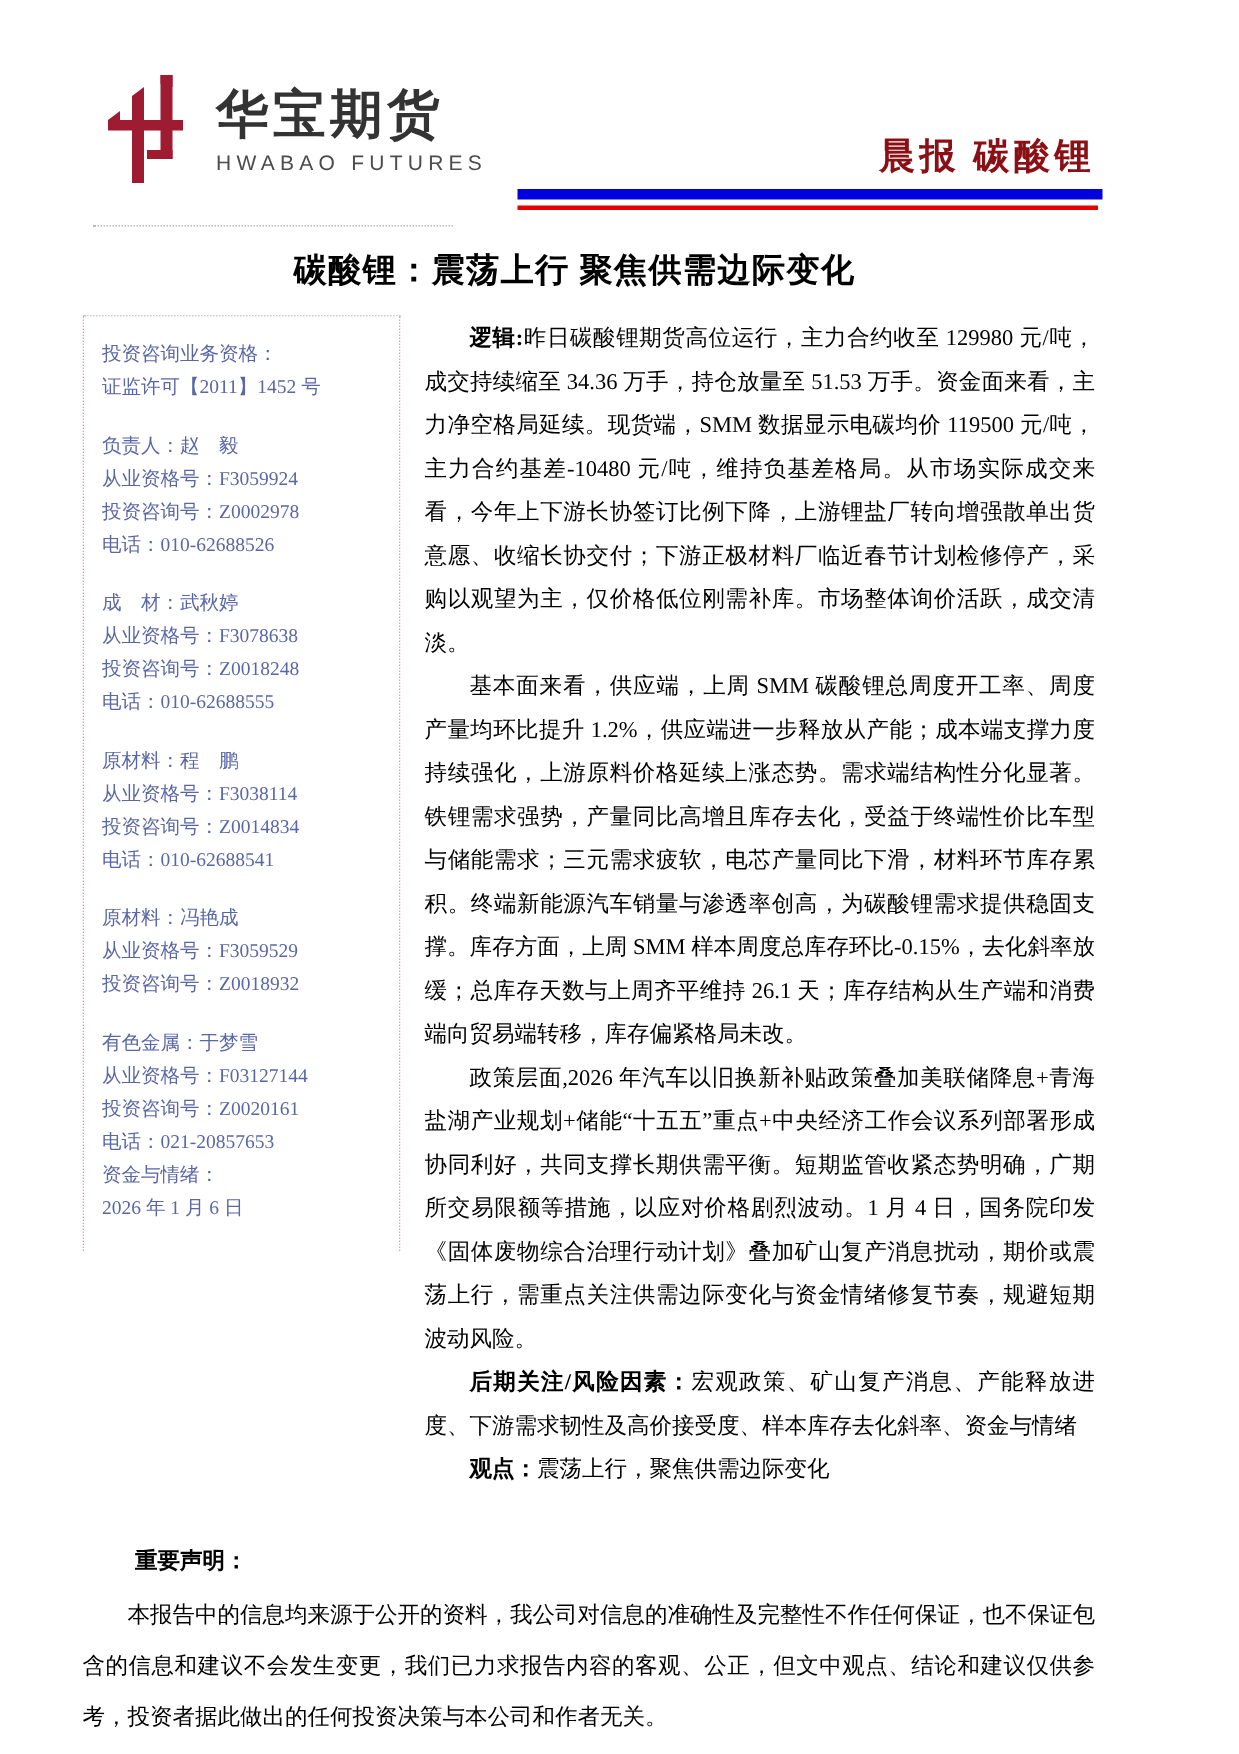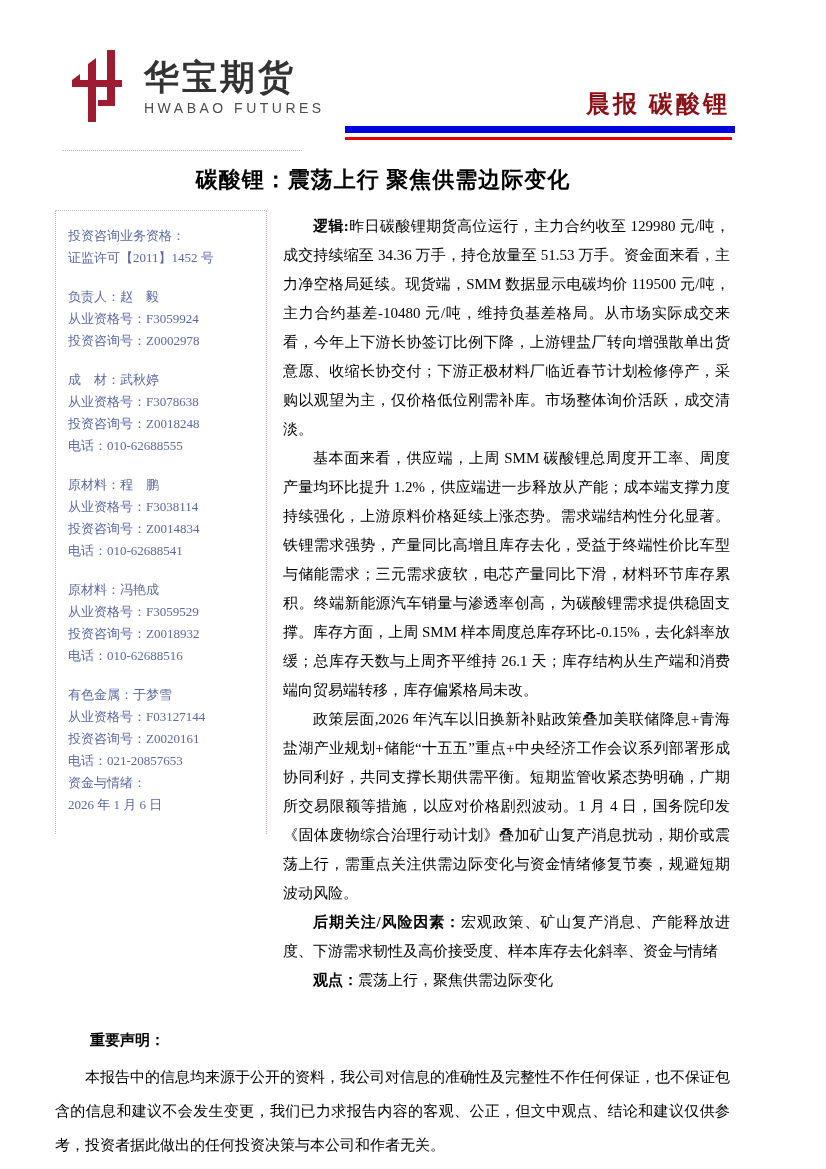--- a/index.html
+++ b/index.html
@@ -86,38 +86,38 @@
     <aside class="sidebar">
       <div class="block">
         <div>投资咨询业务资格：</div>
         <div>证监许可【2011】1452 号</div>
       </div>
       <div id="contacts">
           <div class="block">
             <div>负责人：赵　毅</div>
             <div>从业资格号：F3059924</div>
             <div>投资咨询号：Z0002978</div>
+            <div>电话：010-62688526</div>
           </div>
           <div class="block">
             <div>成　材：武秋婷</div>
             <div>从业资格号：F3078638</div>
             <div>投资咨询号：Z0018248</div>
             <div>电话：010-62688555</div>
           </div>
           <div class="block">
             <div>原材料：程　鹏</div>
             <div>从业资格号：F3038114</div>
             <div>投资咨询号：Z0014834</div>
             <div>电话：010-62688541</div>
           </div>
           <div class="block">
             <div>原材料：冯艳成</div>
             <div>从业资格号：F3059529</div>
             <div>投资咨询号：Z0018932</div>
-            <div>电话：010-62688516</div>
           </div>
           <div class="block">
             <div>有色金属：于梦雪</div>
             <div>从业资格号：F03127144</div>
             <div>投资咨询号：Z0020161</div>
             <div>电话：021-20857653</div>
           </div>
         </div>
       <div class="block">
         <div>资金与情绪：</div>

